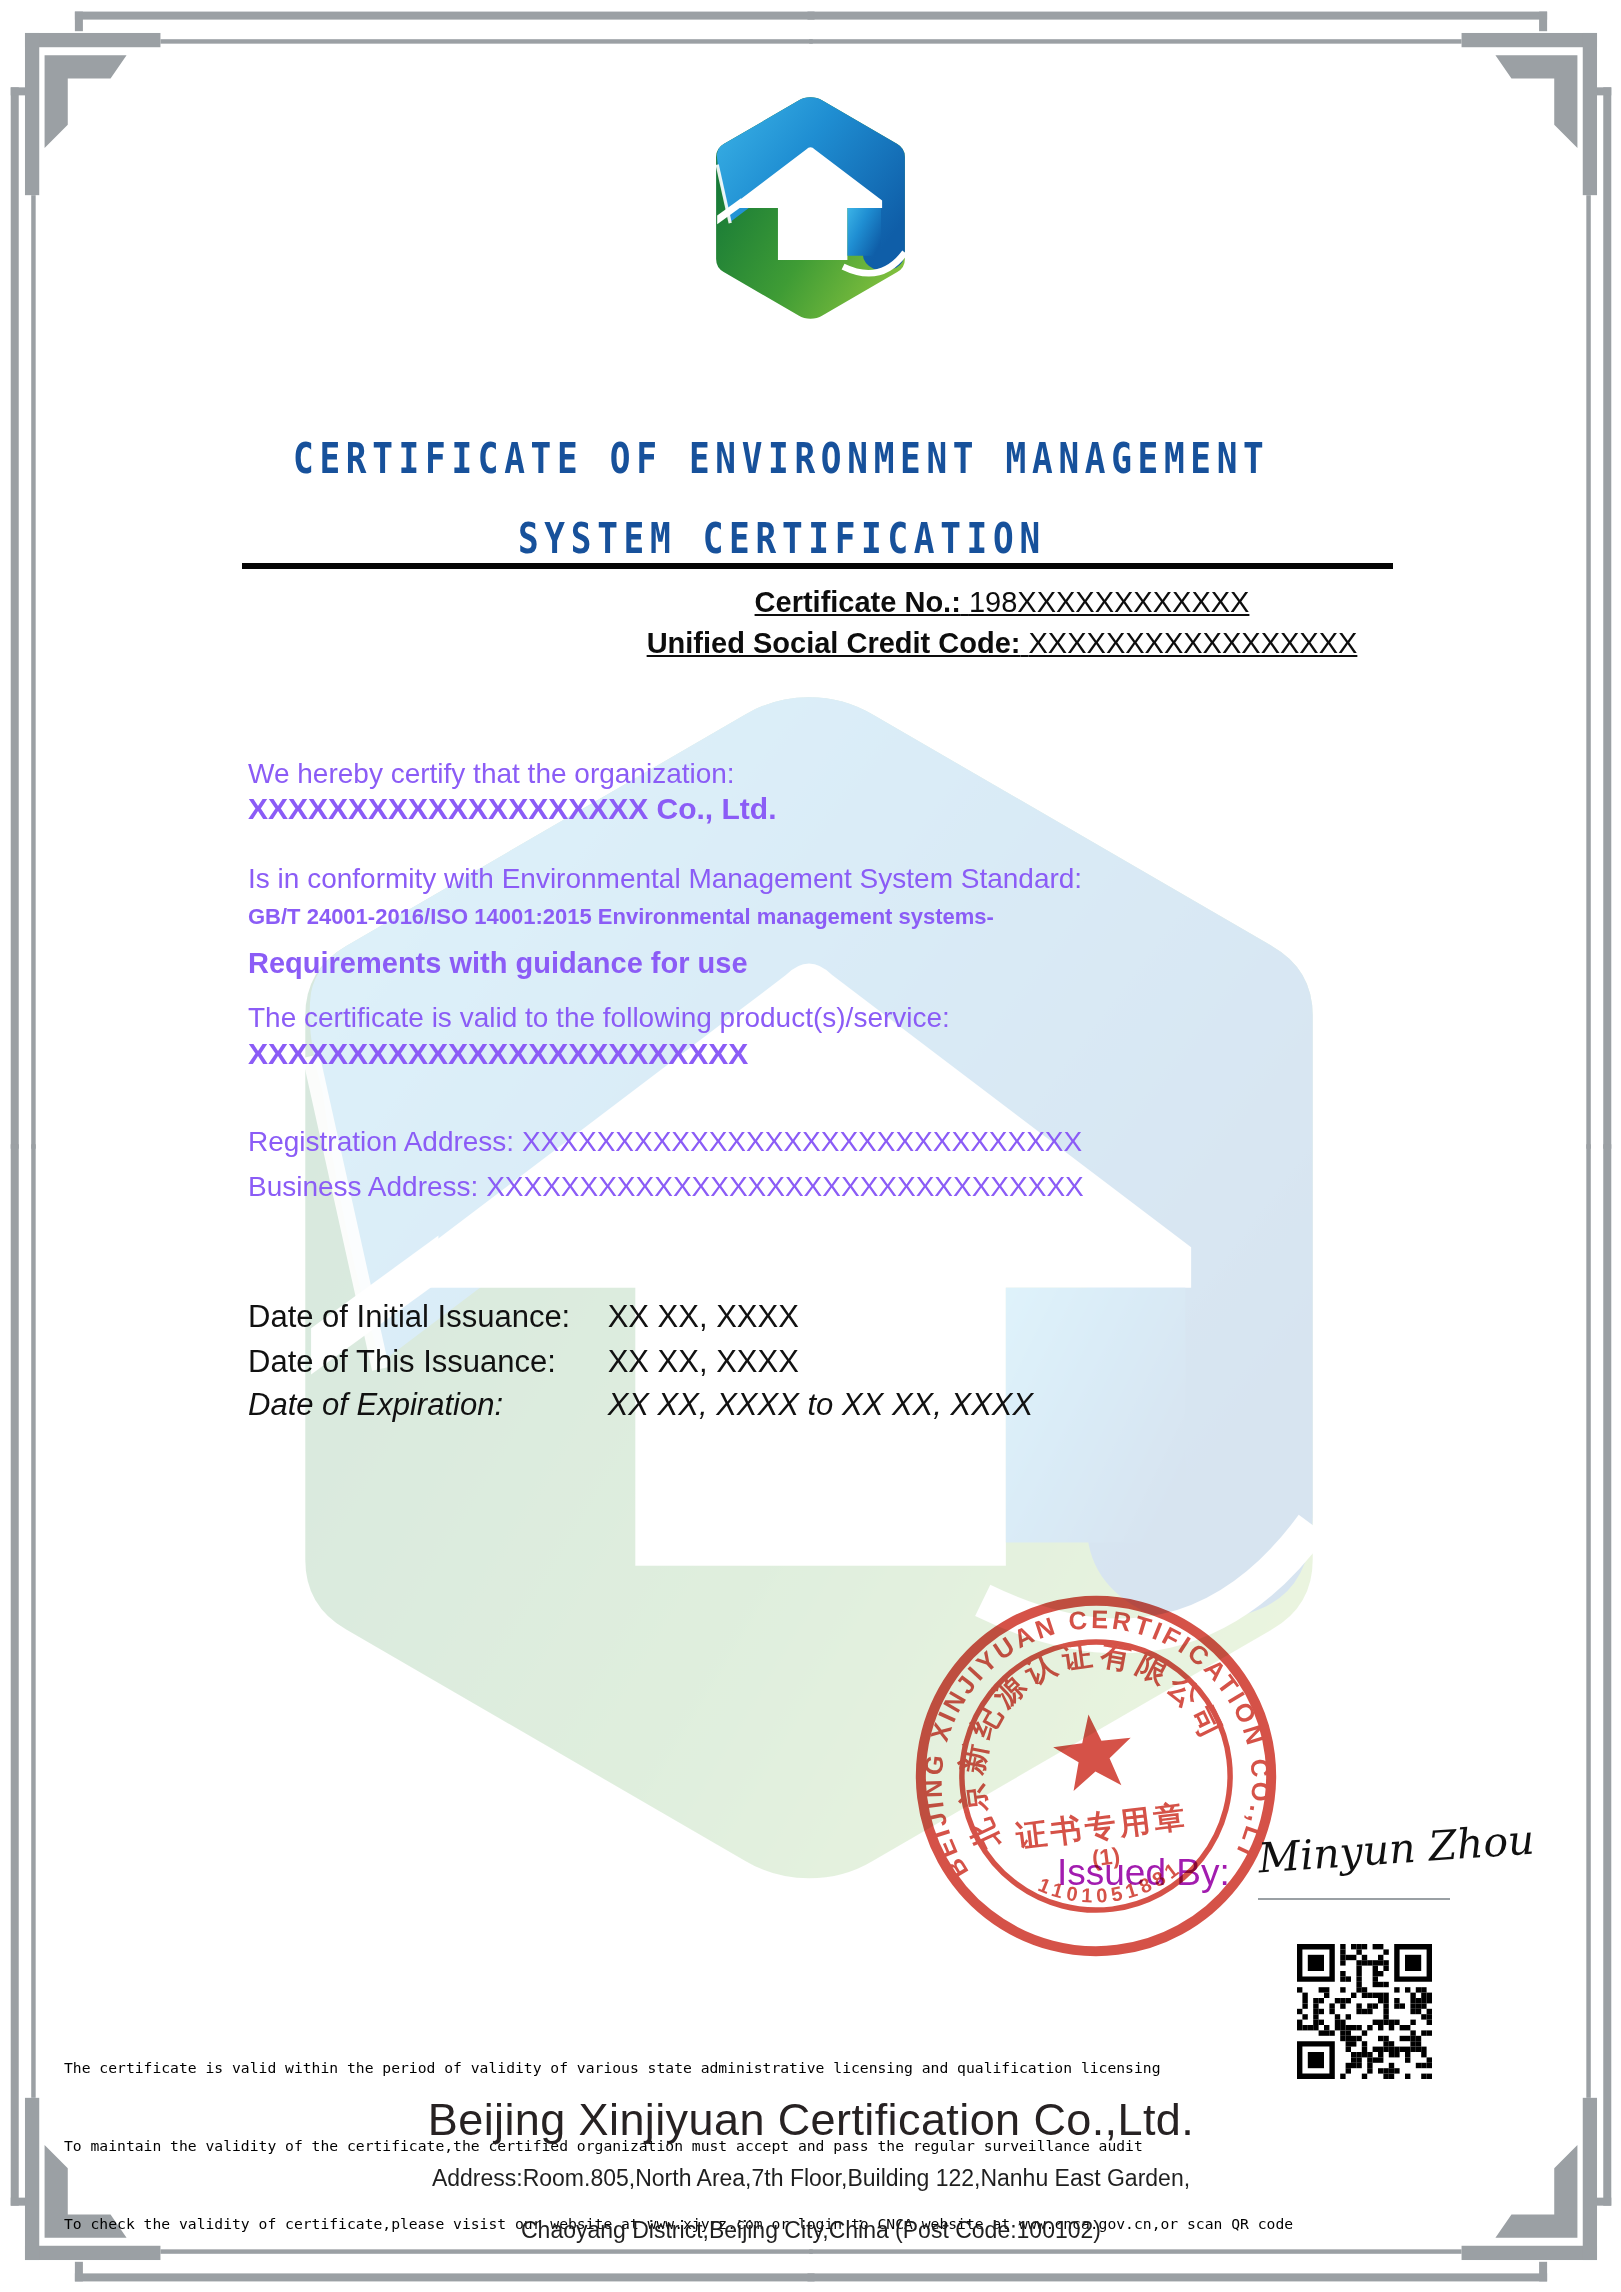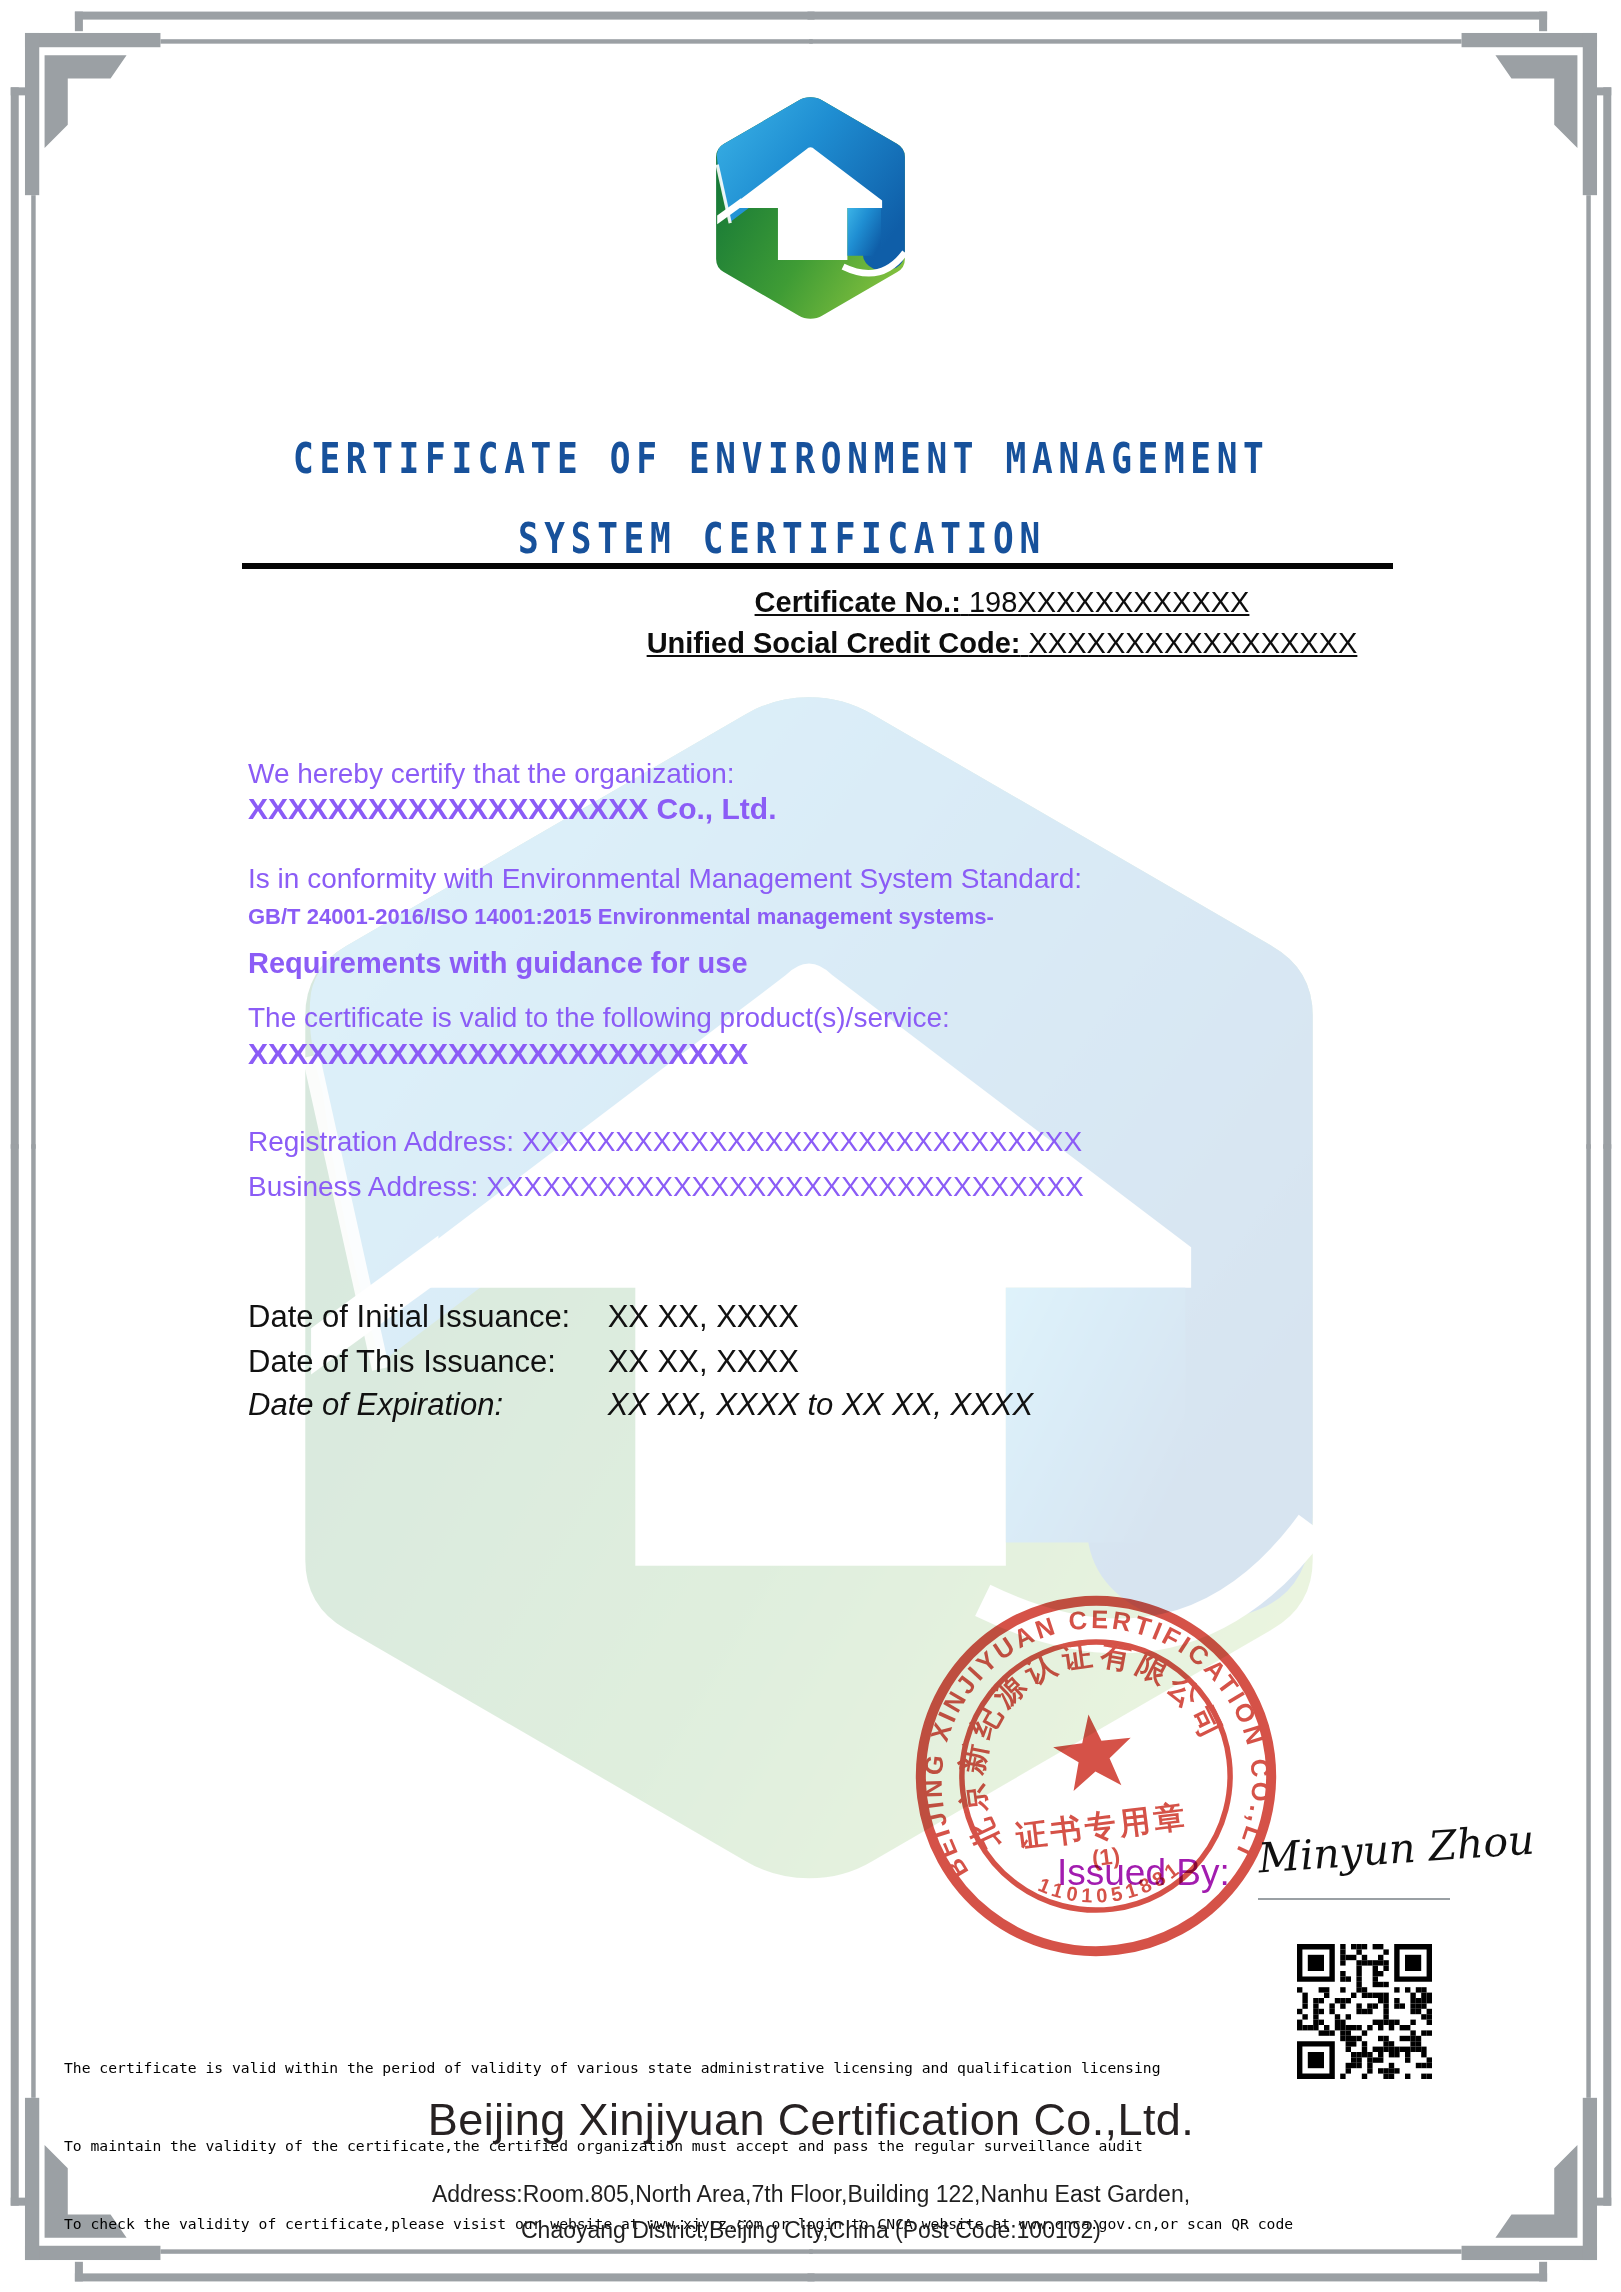--- a/index.html
+++ b/index.html
@@ -56,21 +56,21 @@
 
   
   .qr{position:absolute;left:1297px;top:1944px;width:135px;height:135px;z-index:4;}
 
   
   .notes{position:absolute;left:64px;top:2003px;z-index:3;
       font-family:"DejaVu Sans Mono",monospace;font-size:14.7px;line-height:26px;color:#000;white-space:pre;}
   .company{position:absolute;left:0;top:2094px;width:1622px;text-align:center;font-size:45px;
       color:#272223;z-index:3;letter-spacing:0.4px;}
   .addr{position:absolute;left:0;width:1622px;text-align:center;font-size:23px;color:#1f1f1f;z-index:3;}
-  .a1{top:2165px;margin-top:16px;} .a2{top:2217px;}
+  .a1{top:2165px;} .a2{top:2217px;}
 </style>
 </head>
 <body>
 
 <div class="page">
 
   <svg class="frame-svg" width="1622" height="2293" viewBox="0 0 1820 2573">
     <defs>
       <g id="fcorner" fill="#9ba0a4">
 

